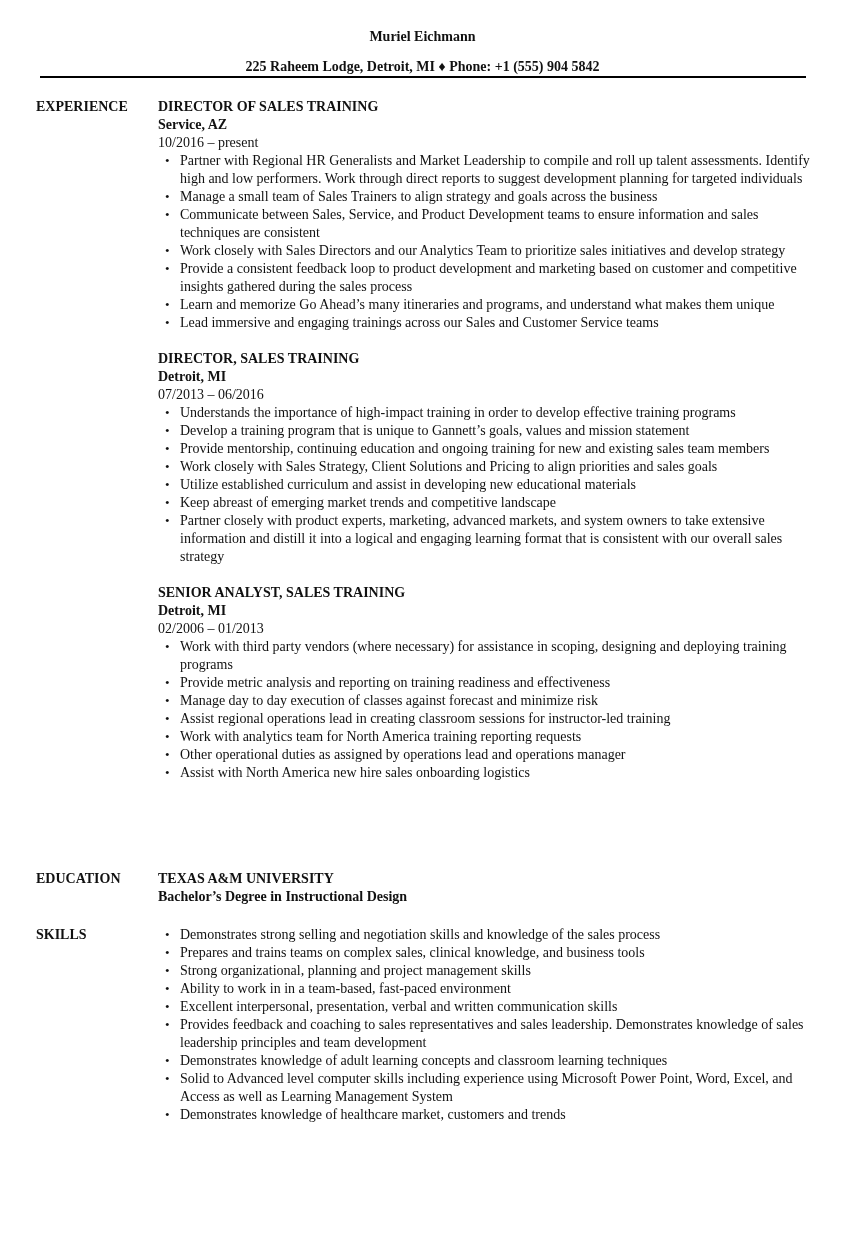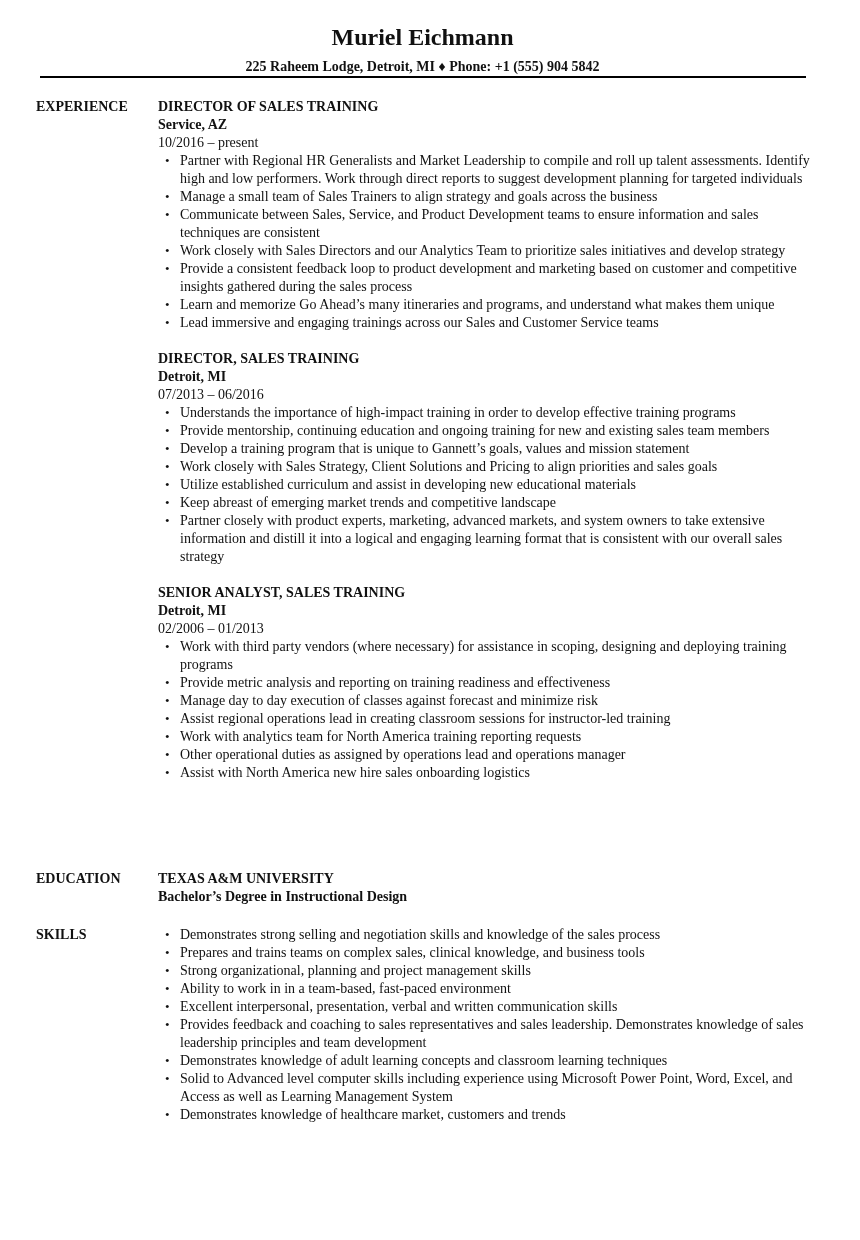--- a/index.html
+++ b/index.html
@@ -3,21 +3,21 @@
   <meta charset="utf-8">
   <style>
     html, body { margin: 0; padding: 0; background: #ffffff; }
     body {
       width: 860px; height: 1240px; position: relative; overflow: hidden;
       font-family: "Liberation Serif", "DejaVu Serif", serif;
       color: #111111; font-size: 14px; line-height: 18px;
     }
     .header { position: absolute; left: 0; top: 0; width: 860px; text-align: center; }
     .name { position: absolute; top: 26px; left: 0; width: 845px; text-align: center;
-      font-size: 24px; font-weight: bold; line-height: 22px; }
+      font-size: 14px; font-weight: bold; line-height: 22px; }
     .contact { position: absolute; top: 58px; left: 0; width: 845px; text-align: center;
       font-size: 14px; font-weight: bold; line-height: 18px; }
     .rule { position: absolute; left: 40px; top: 76px; width: 766px; height: 2px; background: #000; }
 
     .section { position: absolute; left: 36px; width: 790px; }
     .section-label { position: absolute; left: 0; top: 0; font-weight: bold; font-size: 14px;
       line-height: 18px; letter-spacing: 0; }
     .section-body { position: absolute; left: 122px; top: 0; width: 660px; }
 
     .job { margin-bottom: 18px; }
@@ -56,22 +56,22 @@
         <li>Lead immersive and engaging trainings across our Sales and Customer Service teams</li>
       </ul>
     </div>
 
     <div class="job">
       <div class="job-title">DIRECTOR, SALES TRAINING</div>
       <div class="job-loc">Detroit, MI</div>
       <div class="job-dates">07/2013 – 06/2016</div>
       <ul>
         <li>Understands the importance of high-impact training in order to develop effective training programs</li>
+        <li>Develop a training program that is unique to Gannett’s goals, values and mission statement</li>
         <li>Provide mentorship, continuing education and ongoing training for new and existing sales team members</li>
-        <li>Develop a training program that is unique to Gannett’s goals, values and mission statement</li>
         <li>Work closely with Sales Strategy, Client Solutions and Pricing to align priorities and sales goals</li>
         <li>Utilize established curriculum and assist in developing new educational materials</li>
         <li>Keep abreast of emerging market trends and competitive landscape</li>
         <li>Partner closely with product experts, marketing, advanced markets, and system owners to take extensive information and distill it into a logical and engaging learning format that is consistent with our overall sales strategy</li>
       </ul>
     </div>
 
     <div class="job">
       <div class="job-title">SENIOR ANALYST, SALES TRAINING</div>
       <div class="job-loc">Detroit, MI</div>

